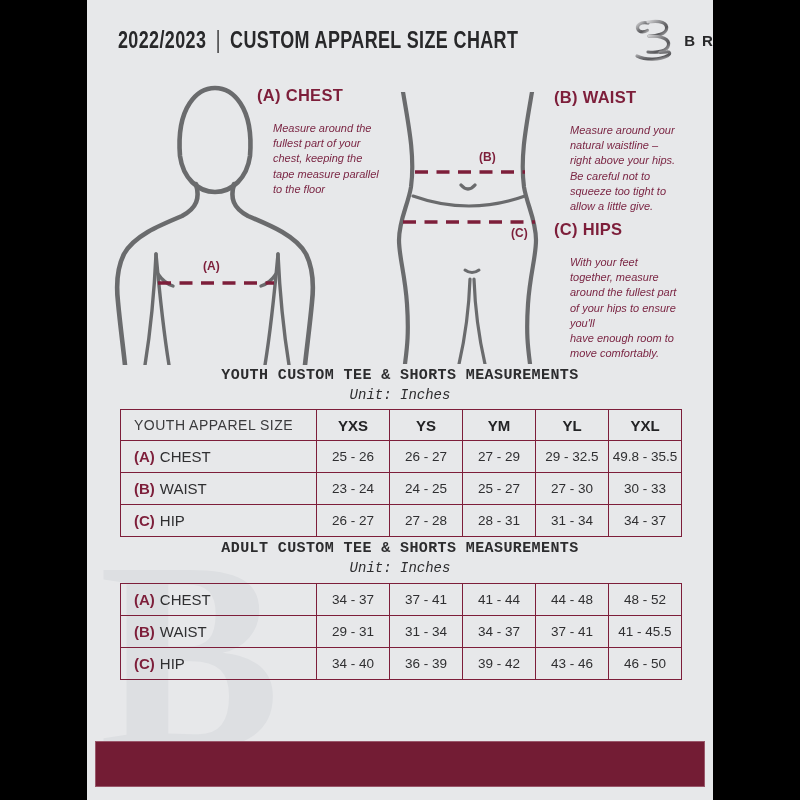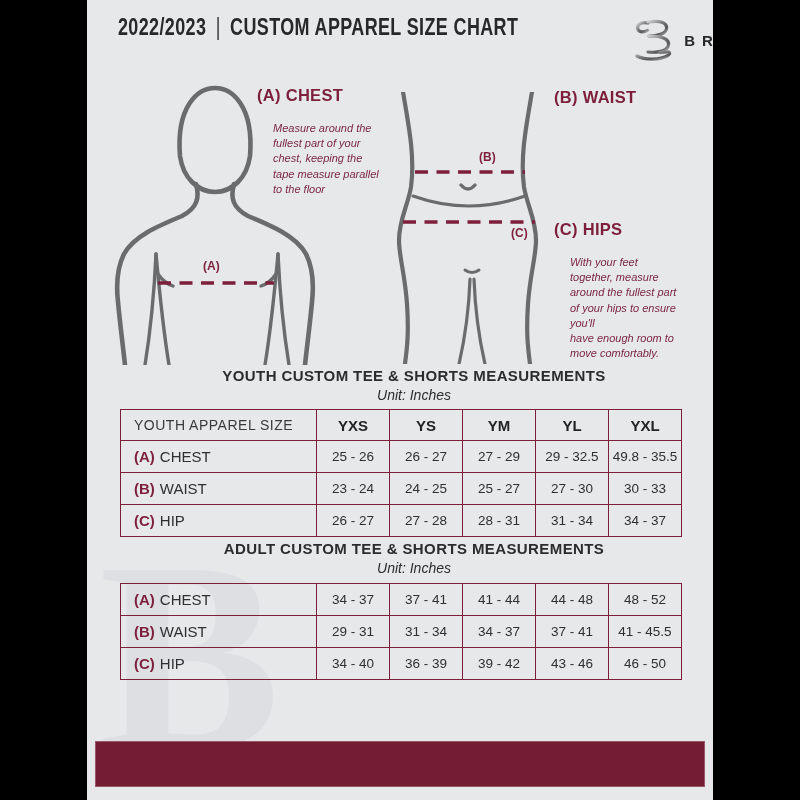--- a/index.html
+++ b/index.html
@@ -16,21 +16,21 @@
     position:absolute; left:12px; top:545px; z-index:0;
     font-family:"Liberation Serif", serif; font-weight:700;
     font-size:272px; line-height:0.82; color:#dddfe2;
     user-select:none; pointer-events:none;
   }
   .content { position:absolute; inset:0; z-index:1; }
 
   
   .hdr {
     position:absolute; left:0; right:0; top:14px; height:52px;
-    display:flex; justify-content:space-between;
+    display:flex; align-items:center; justify-content:space-between;
     padding:0 27px 0 31px;
   }
   .hdr-title {
     font-weight:700; font-size:23px; color:#28282a; white-space:nowrap;
     transform:scaleX(0.78); transform-origin:left center; letter-spacing:0.5px;
   }
   .hdr-title .divider { font-weight:400; padding:0 12px; color:#38383a; }
   .brand { display:flex; align-items:center; }
   .brand-name { font-weight:700; font-size:15px; letter-spacing:7px; color:#28282a; margin-left:9px; }
 
@@ -43,21 +43,21 @@
 
   
   .instr { position:absolute; color:#7d1e3a; }
   .instr h3 { margin:0 0 9px 0; font-size:16.5px; font-weight:700; letter-spacing:0.3px; }
   .instr p {
     margin:16px; font-style:italic; font-size:11px; line-height:1.38;
     color:#7b2644; white-space:pre-line;
   }
 
   
-  .tbl-head { position:absolute; left:14px; width:626px; text-align:center; }
+  .tbl-head { position:absolute; left:0; width:626px; text-align:center;font-family:Liberation Mono, monospace; }
   .tbl-head .t { font-weight:700; font-size:15px; letter-spacing:0.4px; color:#2c2c2e; }
   .tbl-head .u { font-style:italic; font-size:14px; color:#2c2c2e; margin-top:3px; }
   table.size-table {
     position:absolute; left:33px; width:562px;
     border-collapse:collapse; table-layout:fixed;
   }
   .size-table td, .size-table th {
     border:1.6px solid #7d1e3a; padding:0; height:30px;
     font-size:13.5px; color:#2f2f31; text-align:center; font-weight:400;
   }
@@ -151,20 +151,26 @@
     <div class="instr" style="left:170px; top:86px; width:164px;">
       <h3>(A) CHEST</h3>
       <p>Measure around the
 fullest part of your
 chest, keeping the
 tape measure parallel
 to the floor</p>
     </div>
     <div class="instr" style="left:467px; top:88px; width:156px;">
       <h3>(B) WAIST</h3>
+      <p>Measure around your
+natural waistline –
+right above your hips.
+Be careful not to
+squeeze too tight to
+allow a little give.</p>
     </div>
     <div class="instr" style="left:467px; top:220px; width:160px;">
       <h3>(C) HIPS</h3>
       <p>With your feet
 together, measure
 around the fullest part
 of your hips to ensure
 you'll
 have enough room to
 move comfortably.</p>

